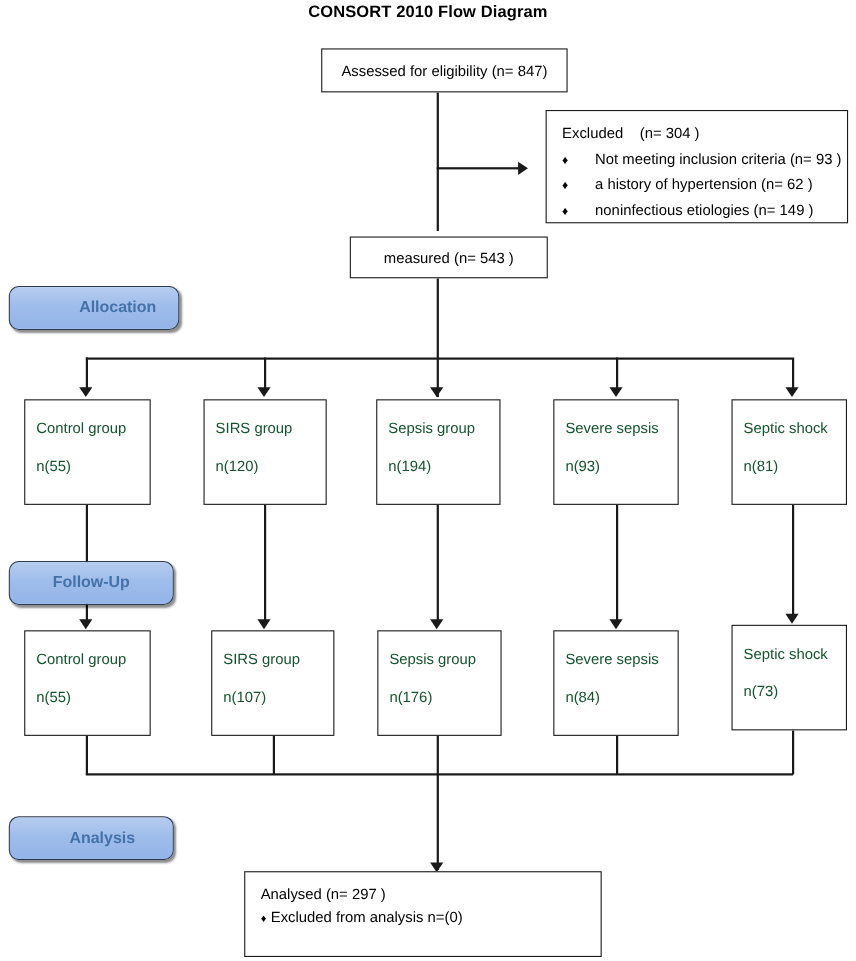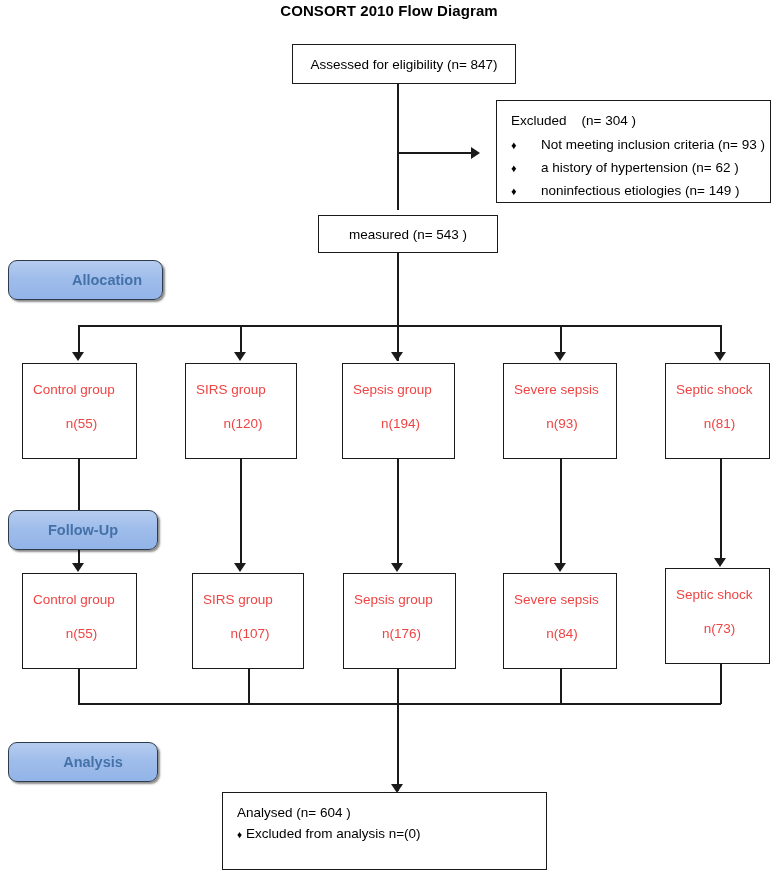--- a/index.html
+++ b/index.html
@@ -54,36 +54,36 @@
     box-sizing: border-box;
     background: #ffffff;
     border: 1.4px solid #1a1a1a;
     z-index: 4;
   }
   .fbox .line {
     position: absolute;
     left: 10px;
     right: 6px;
     font-size: 13.5px;
-    color: #ef4444;
+    color: #14532d;
     white-space: nowrap;
   }
   .fbox.center-one {
     display: flex;
     align-items: center;
     justify-content: center;
   }
   .fbox.center-one .ctext {
     font-size: 13.5px;
     color: #000;
   }
 
   
   .gbox .t1 { top: 18px; }
-  .gbox .t2 { top: 52px; text-align: center; }
+  .gbox .t2 { top: 52px; }
 
   
   .exc-head {
     position: absolute;
     left: 14px;
     top: 12px;
     font-size: 13.5px;
     color: #000;
     white-space: pre;
   }
@@ -273,19 +273,19 @@
   <div class="vline w1" style="left:248px; top:669px; height:35px;"></div>
   <div class="vline w1" style="left:560px; top:669px; height:35px;"></div>
   <div class="vline w1" style="left:720px; top:664px; height:40px;"></div>
 
   <div class="hline h1" style="left:78px; top:703px; width:643px;"></div>
 
   <div class="vline" style="left:397px; top:669px; width:2px; height:122px;"></div>
   <div class="arrow-down" style="left:391px; top:784px;"></div>
 
   <div class="fbox" style="left:222px; top:792px; width:325px; height:78px;">
-    <div class="an-l1">Analysed (n= 604 )</div>
+    <div class="an-l1">Analysed (n= 297 )</div>
     <div class="an-l2">
       <span class="bul">♦</span><span>Excluded from analysis  n=(0)</span>
     </div>
   </div>
 
 </div>
 
 </body></html>

